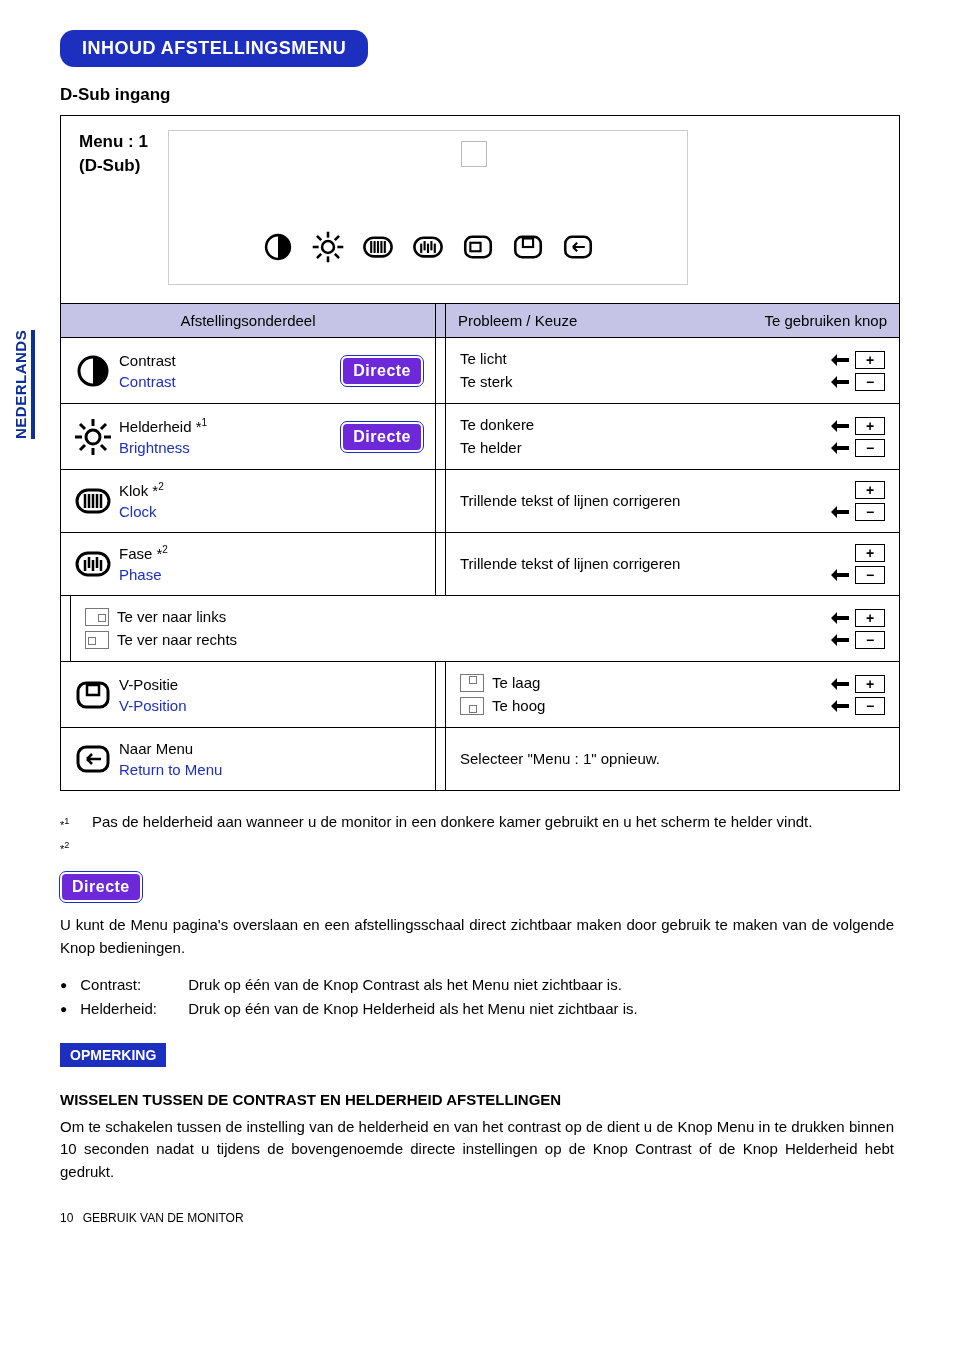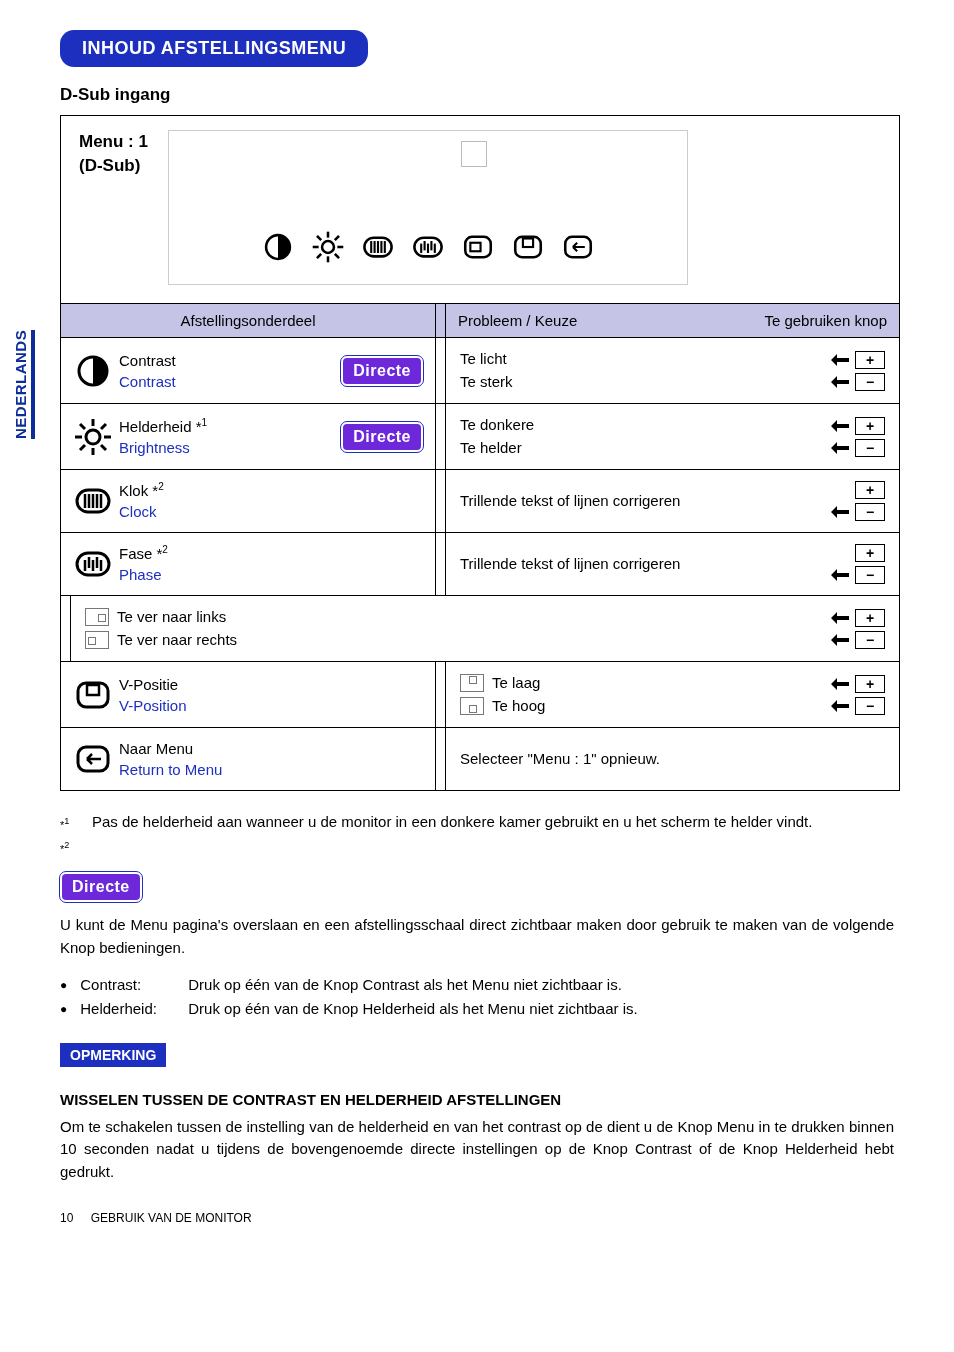--- a/index.html
+++ b/index.html
@@ -47,21 +47,21 @@
   .body-p { line-height:1.5; margin-bottom:14px; text-align:justify; }
   .bullets { list-style:none; margin-bottom:22px; }
   .bullets li { display:flex; gap:13px; line-height:1.6; }
   .bullets li::before { content:"●"; font-size:12px; padding-top:3px; }
   .bullets .lbl { flex:0 0 95px; }
   .opmerking-row { display:flex; gap:22px; align-items:flex-start;flex-direction:column; }
   .opmerking-tag { background:#1c2fbf; color:#fff; font-weight:bold; padding:4px 10px; font-size:14px; flex-shrink:0; }
   .opmerking-body { flex:1; line-height:1.5; text-align:justify; }
   .opmerking-body .hd { font-weight:bold; margin-bottom:4px; }
   .footer { margin-top:28px; font-size:12px; }
-  .footer .pg { margin-right:14px; }
+  .footer .pg { margin-right:6px; }
 </style>
 </head>
 <body>
 
 
 
 <div class="side-tab">NEDERLANDS</div>
 
 <div class="section-title">INHOUD AFSTELLINGSMENU</div>
 

